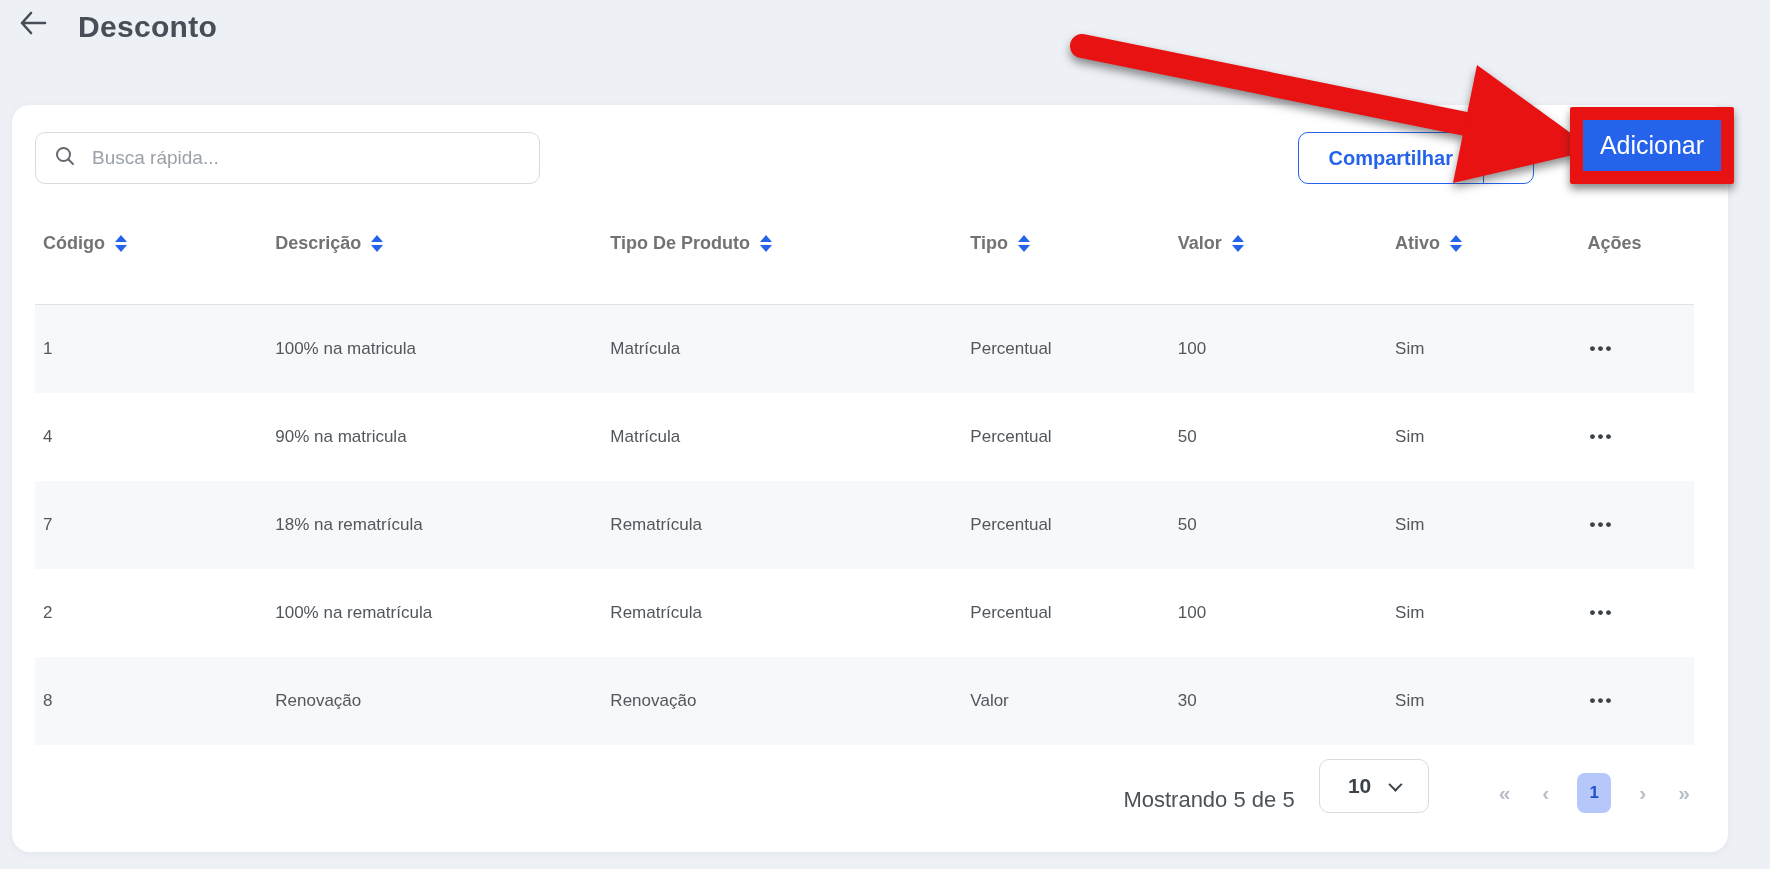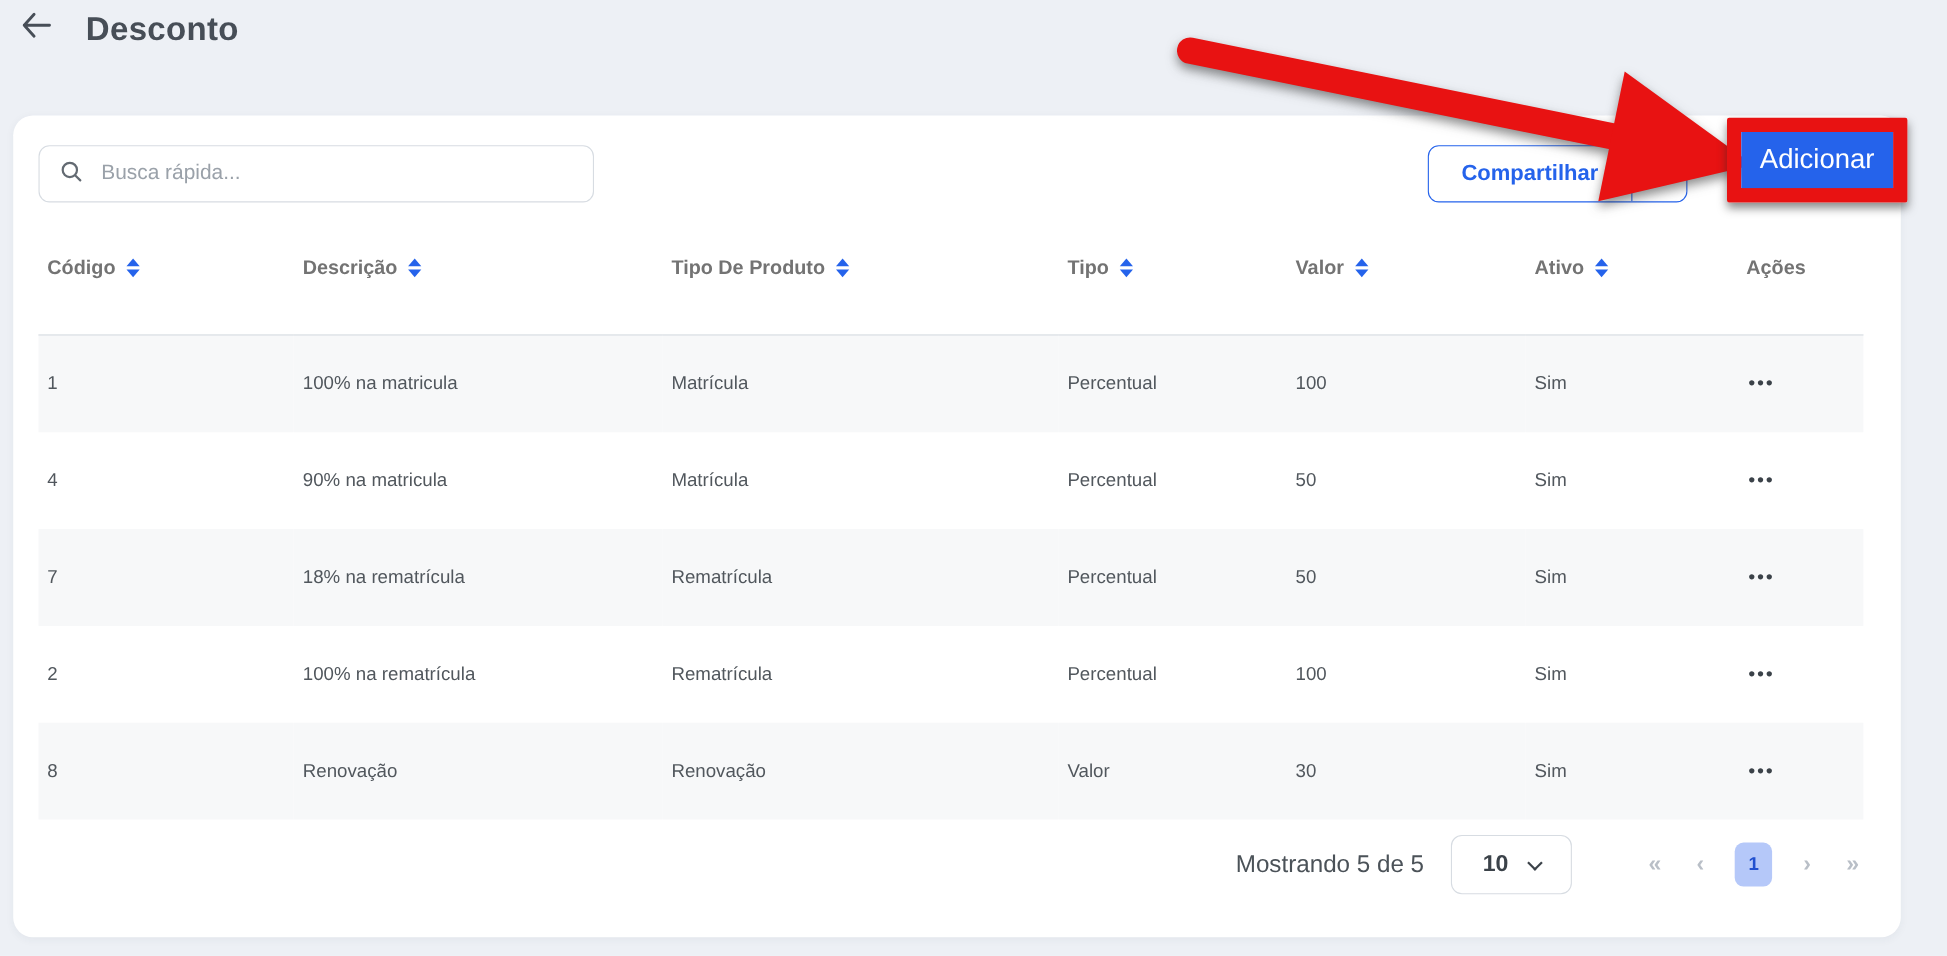--- a/index.html
+++ b/index.html
@@ -71,21 +71,21 @@
   .sort .up { border-bottom:7px solid #2563eb; }
   .sort .dn { border-top:7px solid #2563eb; }
   td { height:88px; font-size:17px; color:#51575d; padding:0 8px; }
   tbody tr:nth-child(odd) { background:#f7f8f9; }
   .dots-btn {
     background:none; border:none; cursor:pointer; color:#3b4249;
     font-size:17px; font-weight:bold; letter-spacing:2px; padding:4px 2px;
   }
 
   
-  .table-footer { display:flex; align-items:center; justify-content:flex-end; margin-top:14px; }
+  .table-footer { display:flex; align-items:flex-end; justify-content:flex-end; margin-top:14px; }
   .showing-text { font-size:22px; color:#4b5258; }
   .page-size-select {
     display:flex; align-items:center; justify-content:center; gap:18px;
     width:110px; height:54px; margin-left:24px;
     border:1px solid #d7dce2; border-radius:10px; background:#fff; cursor:pointer;font-weight:bold;
   }
   .page-size-value { font-size:21px; color:#3b4249; }
   .select-caret { width:10px; height:10px; border-right:2px solid #3b4249; border-bottom:2px solid #3b4249; transform:rotate(45deg) translateY(-2px); }
   .pager { display:flex; align-items:center; gap:24px; margin-left:66px; }
   .pager-nav { background:none; border:none; cursor:pointer; font-size:21px; color:#b9bfc7; font-weight:bold; padding:2px 4px; }

